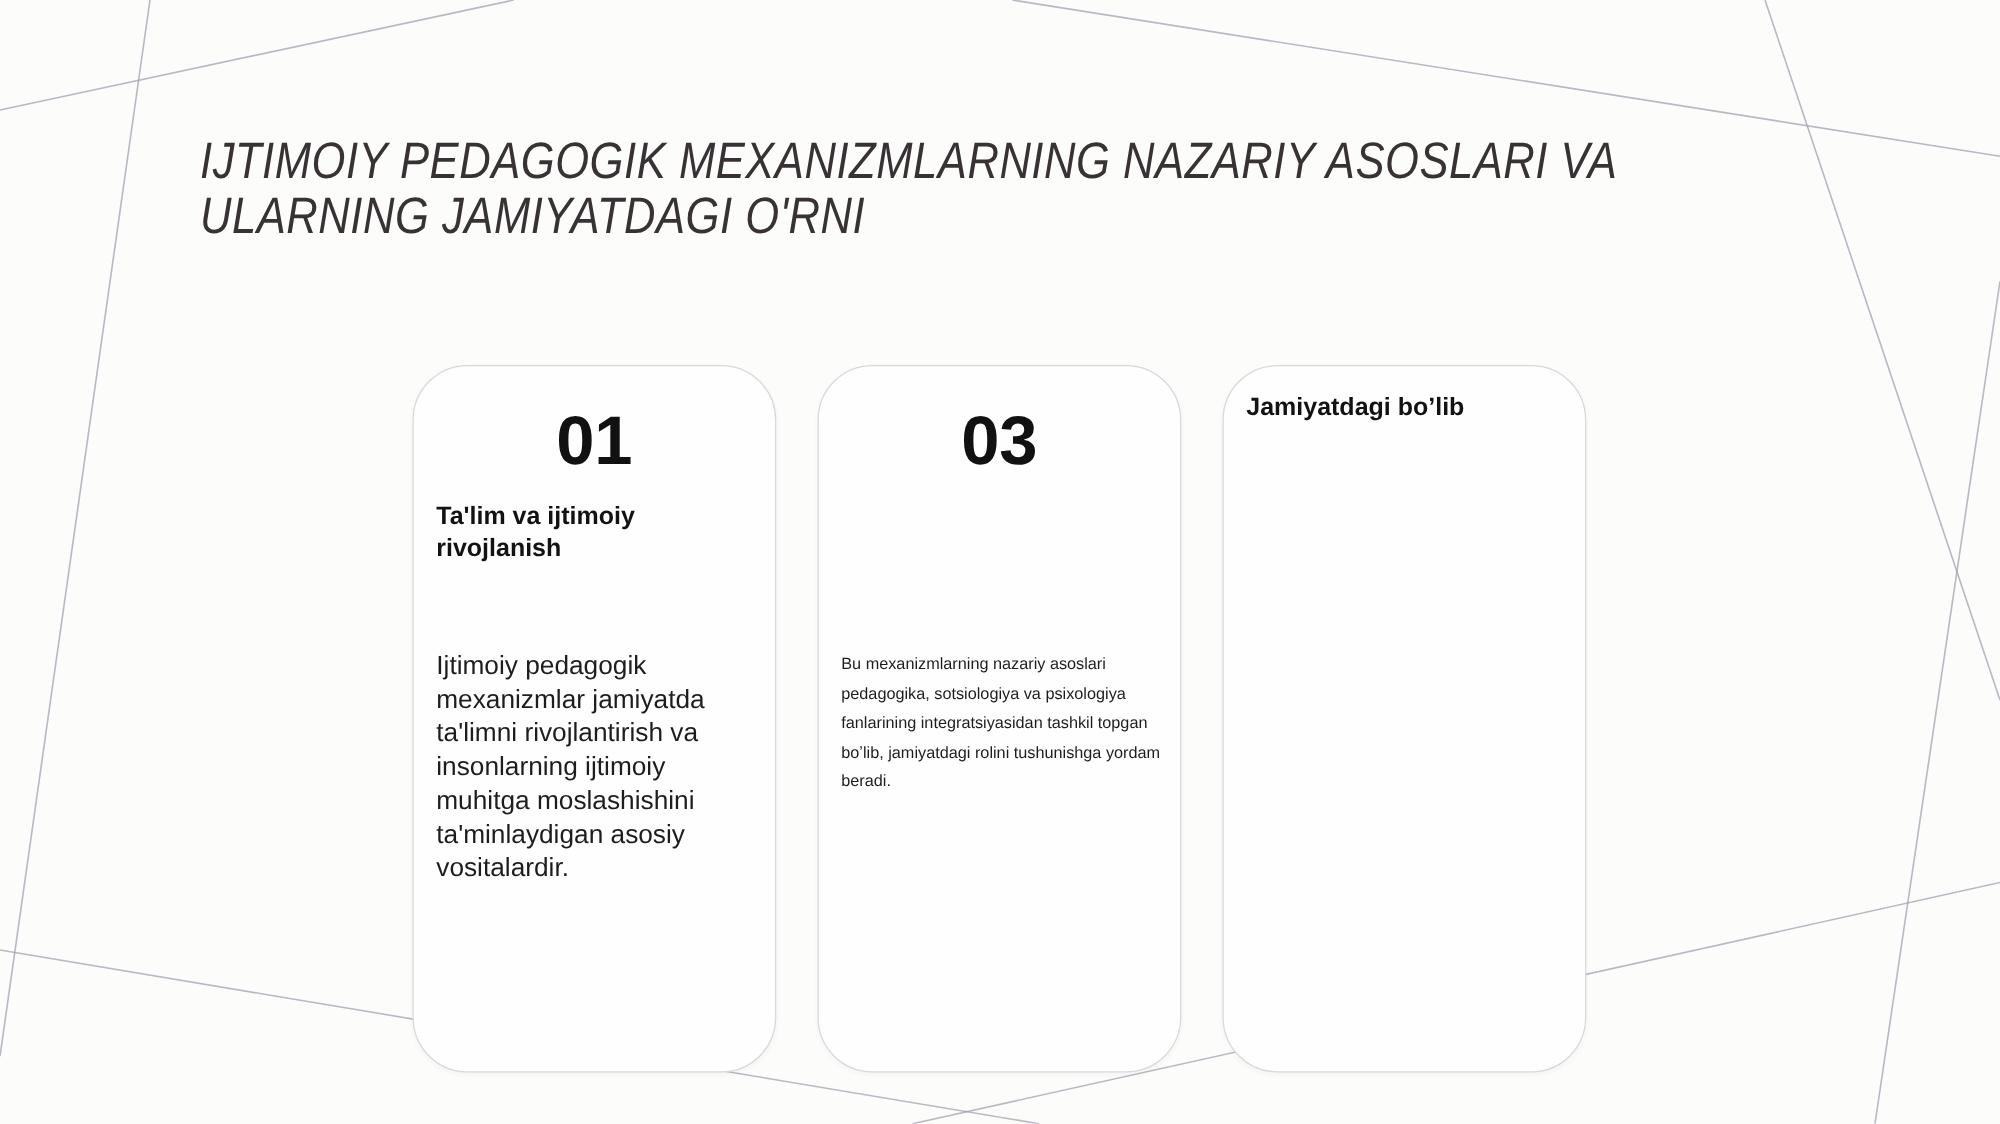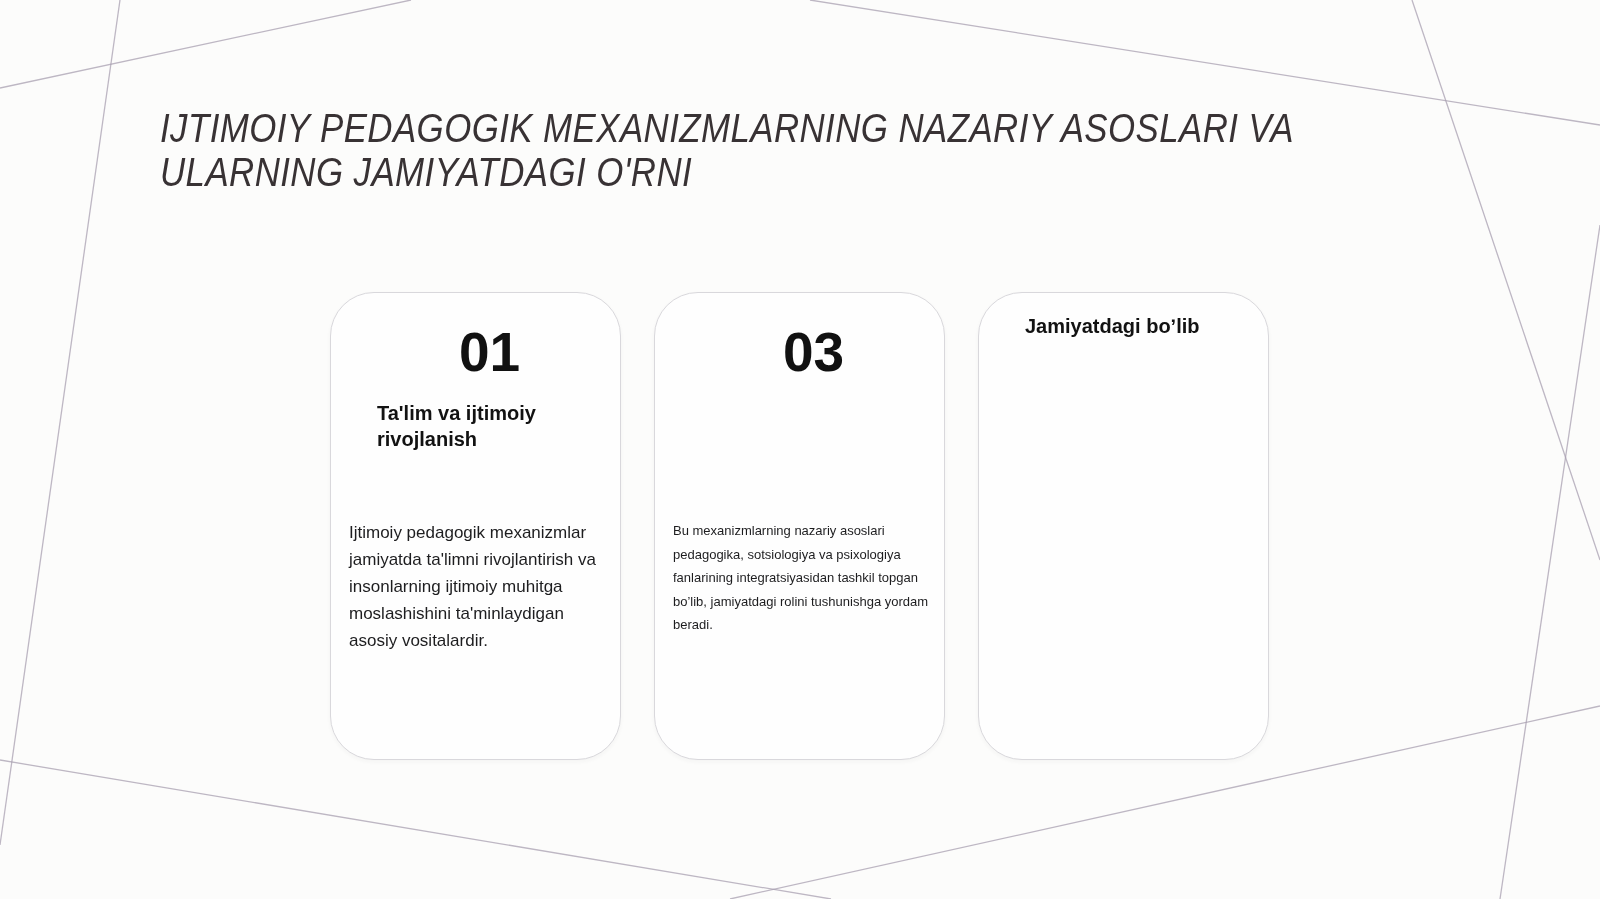--- a/index.html
+++ b/index.html
@@ -19,45 +19,44 @@
     transform:scaleX(.85);transform-origin:left top;
     white-space:nowrap;
   }
 
   .cards{
     position:absolute;left:330px;top:292px;
     display:flex;gap:33px;
   }
   .card{
     position:relative;
-    width:291px;height:468px;
+    width:291px;height:566px;
     background:#fefefe;
     border:1px solid #d9d8dc;
     border-radius:44px;
     box-shadow:0 2px 4px rgba(40,40,60,.04);
     box-sizing:border-box;
-    padding-left:28px;
   }
   .card-number{
     margin-top:32px;
     text-align:center;
     font-size:55px;font-weight:800;line-height:1;
     color:#111111;
   }
   .card-heading{
     margin:20px 16px 0 18px;
     font-size:20px;font-weight:700;line-height:1.32;
     color:#121212;
   }
   .card-body{
     position:absolute;left:18px;right:14px;top:226px;
     font-size:13px;line-height:23.5px;
     color:#1d1d1f;
   }
-  .card.lg .card-body{font-size:17px;line-height:27px;}
+  .card.lg .card-body{font-size:21px;line-height:27px;}
 </style>
 </head>
 <body>
 
 <svg class="bg-lines" viewBox="0 0 1600 899" xmlns="http://www.w3.org/2000/svg" aria-hidden="true">
   <line x1="120" y1="0" x2="0" y2="845"></line>
   <line x1="0" y1="88" x2="411" y2="0"></line>
   <line x1="810" y1="0" x2="1600" y2="125"></line>
   <line x1="1412" y1="0" x2="1600" y2="560"></line>
   <line x1="1600" y1="225" x2="1500" y2="899"></line>

